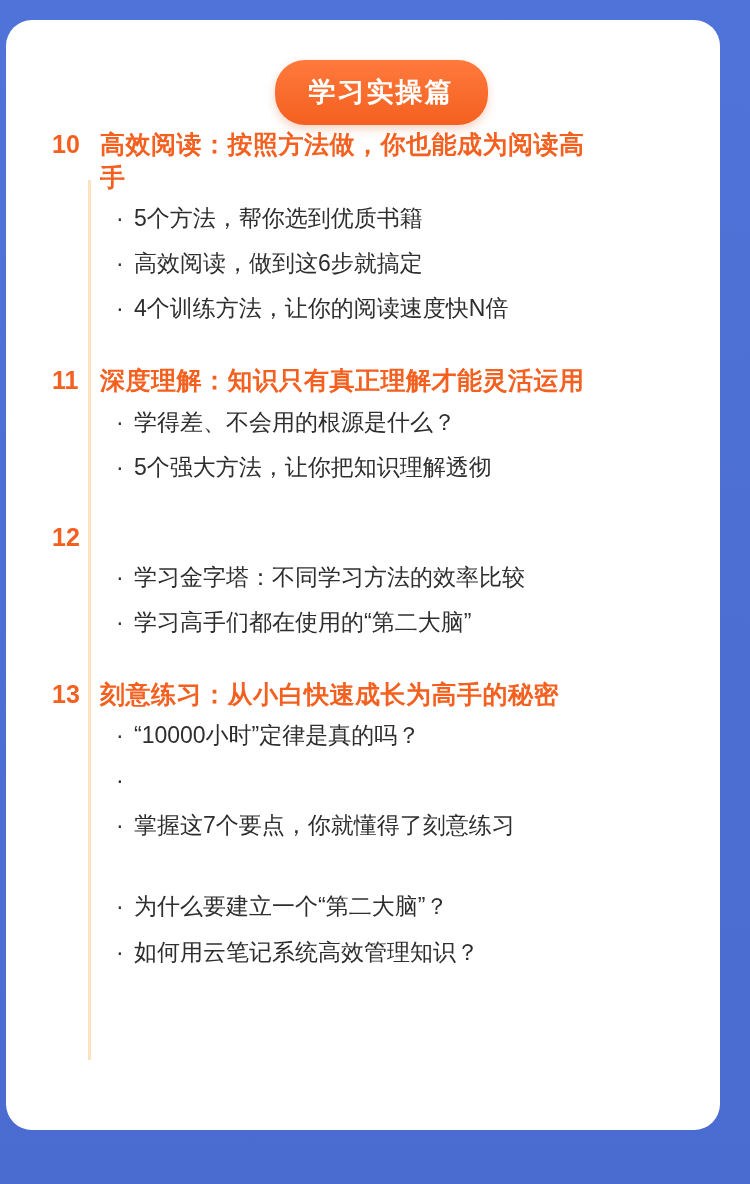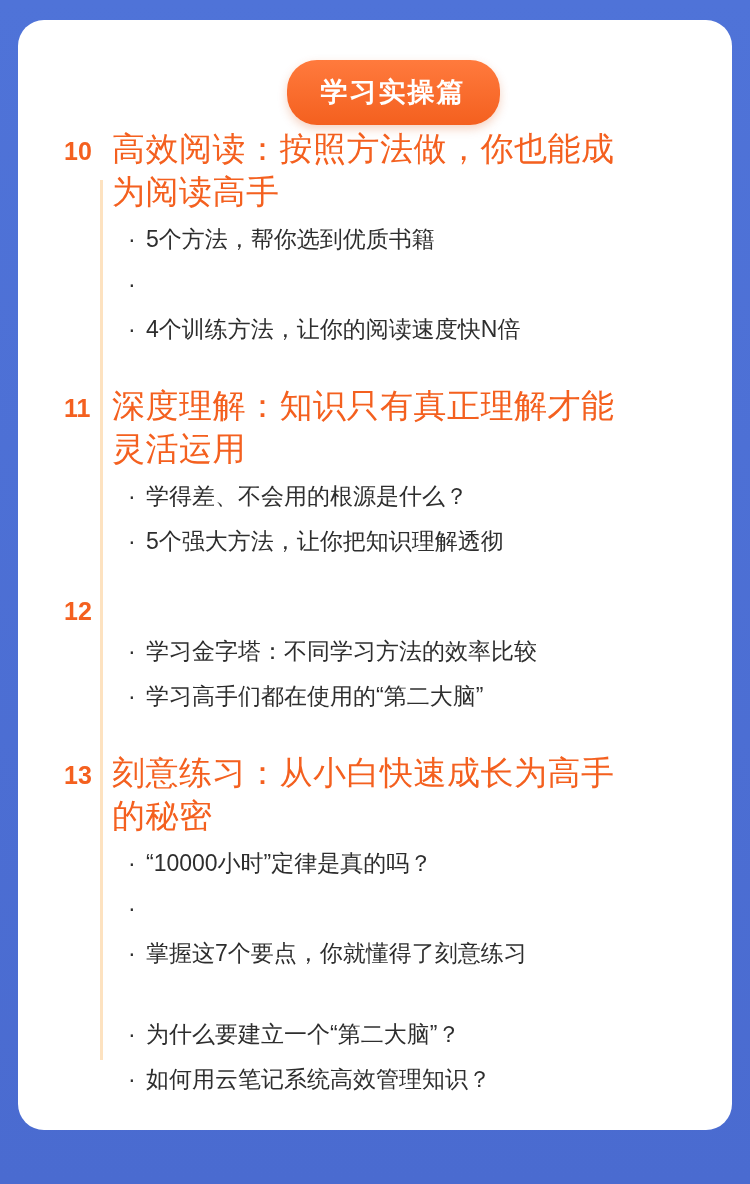--- a/index.html
+++ b/index.html
@@ -15,21 +15,21 @@
   }
   .page {
     position: relative;
     width: 750px;
     height: 1184px;
     background: linear-gradient(180deg, #4f73d8 0%, #4a6bd0 100%);
     box-sizing: border-box;
   }
   .card {
     position: absolute;
-    left: 18px;
+    left: 6px;
     top: 20px;
     width: 714px;
     height: 1110px;
     background: #ffffff;
     border-radius: 26px;
     box-sizing: border-box;
   }
   .badge-wrap {
     position: absolute;
     left: 0;
@@ -79,22 +79,22 @@
     width: 48px;
     min-width: 48px;
     color: #f4601f;
     font-size: 25px;
     font-weight: bold;
     text-align: left;
     letter-spacing: 0px;
   }
   .sec-title {
     color: #f4601f;
-    font-size: 33px;
-    font-weight: normal;
+    font-size: 25px;
+    font-weight: bold;
     letter-spacing: 0.5px;
     line-height: 1.3;
   }
   .bullets {
     margin: 10px 0 0 0;
     padding: 0;
     list-style: none;
   }
   .bullet {
     display: flex;
@@ -136,20 +136,21 @@
           <span class="sec-num">10</span>
           <span class="sec-title">高效阅读：按照方法做，你也能成为阅读高手</span>
         </div>
         <ul class="bullets">
           <li class="bullet">
             <span class="dot">·</span>
             <span class="btxt">5个方法，帮你选到优质书籍</span>
           </li>
           <li class="bullet">
             <span class="dot">·</span>
+            <span class="btxt">高效阅读，做到这6步就搞定</span>
           </li>
           <li class="bullet">
             <span class="dot">·</span>
             <span class="btxt">4个训练方法，让你的阅读速度快N倍</span>
           </li>
         </ul>
       </div>
 
       <div class="sec-gap"></div>
 

